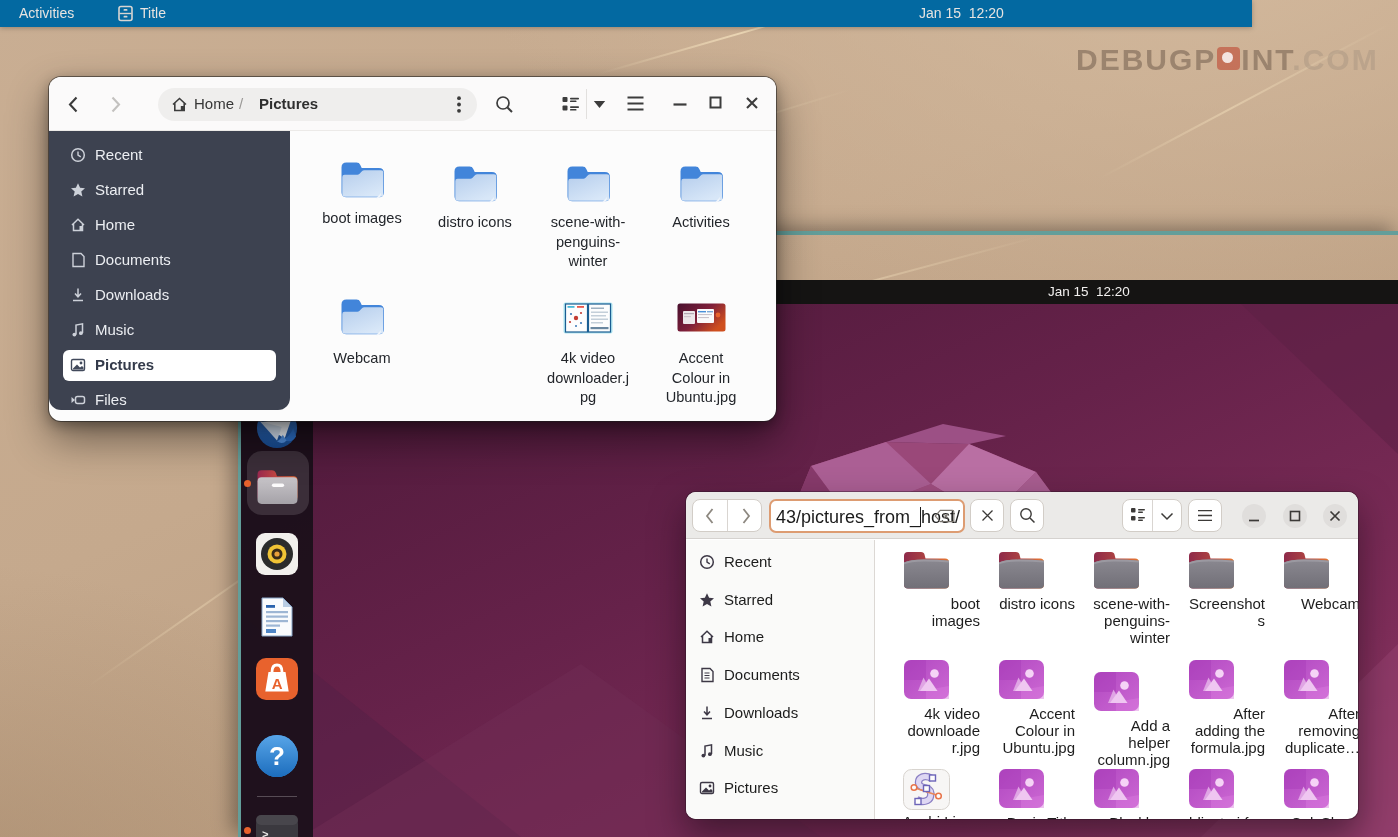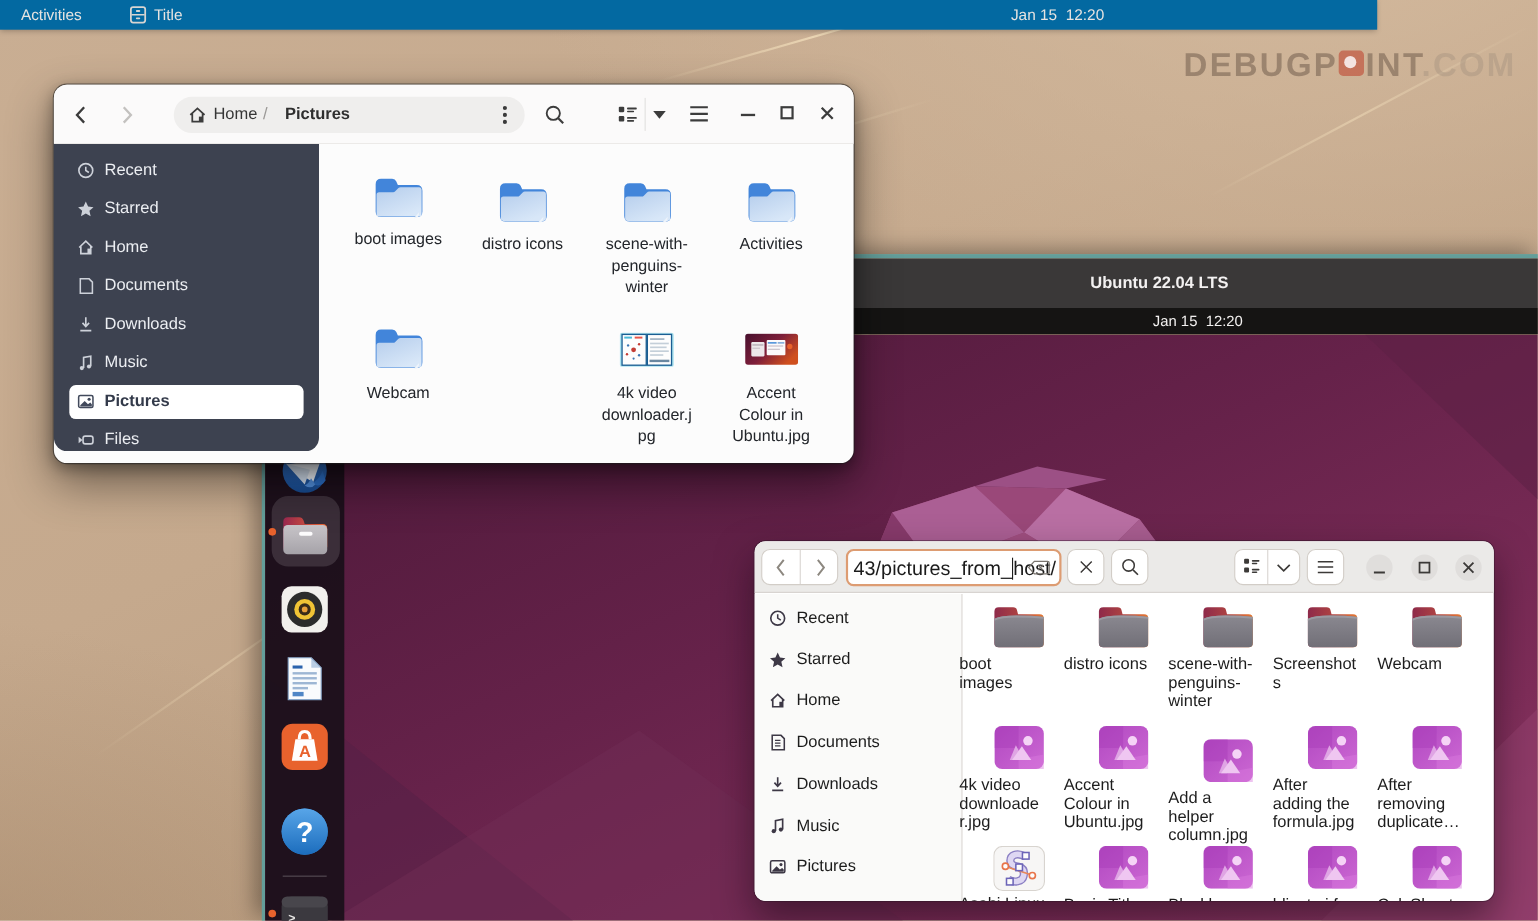--- a/index.html
+++ b/index.html
@@ -48,32 +48,29 @@
   <div id="wm">DEBUGP<span class="o"><i></i></span>INT<span class="com">.COM</span></div>
 </div>
 <style>
   .ybtn { background:#ffffff; border:1px solid #d2cdc7; border-radius:8px; }
   .ycirc { width:24px; height:24px; border-radius:50%; background:#e0dedc; }
   .sb2 { position:absolute; left:13px; height:16px; display:flex; align-items:center; }
   .sb2 span { margin-left:9px; font-size:15px; color:#1c1c1c; line-height:16px; }
   .si2 { width:16px; height:16px; flex:0 0 16px; }
   .cell { position:absolute; width:92px; text-align:center; }
   .ci { display:block; margin:0 auto; }
-  .cl { position:absolute; left:-8px; right:-8px; font-size:15px; line-height:17px; color:#1d1d1d; text-align:left; }
+  .cl { position:absolute; left:-8px; right:-8px; font-size:15px; line-height:17px; color:#1d1d1d; text-align:right; }
   .sb1 { position:absolute; left:21px; height:16px; display:flex; align-items:center; }
   .sb1 span { margin-left:9px; font-size:15px; color:#eceef2; line-height:16px; }
   .si1 { width:16px; height:16px; flex:0 0 16px; }
   .cel1 { position:absolute; width:106px; text-align:center; }
   .cl1 { position:absolute; left:-10px; right:-10px; font-size:14.6px; line-height:19.5px; color:#23262b; text-align:center; }
 </style>
 
 <div id="vmwin" class="abs">
-  <div id="vtitle" class="abs">
-      <span style="position:absolute;left:733px;top:0;width:160px;text-align:center;white-space:nowrap;">Ubuntu 22.04 LTS</span>
-    </div>
   <div id="vtopbar" class="abs">
       <span style="position:absolute;left:807px;top:4px;">Jan 15&nbsp; 12:20</span>
     </div>
   <div id="vdesk" class="abs">
     <svg class="abs" style="left:0;top:0" width="1157" height="533" viewBox="0 0 1157 533">
       <defs>
         <linearGradient id="vg" x1="0" y1="0" x2="1" y2="1">
           <stop offset="0" stop-color="#4a1837"></stop>
             <stop offset="0.45" stop-color="#66224a"></stop>
           <stop offset="0.8" stop-color="#7e2d59"></stop>

